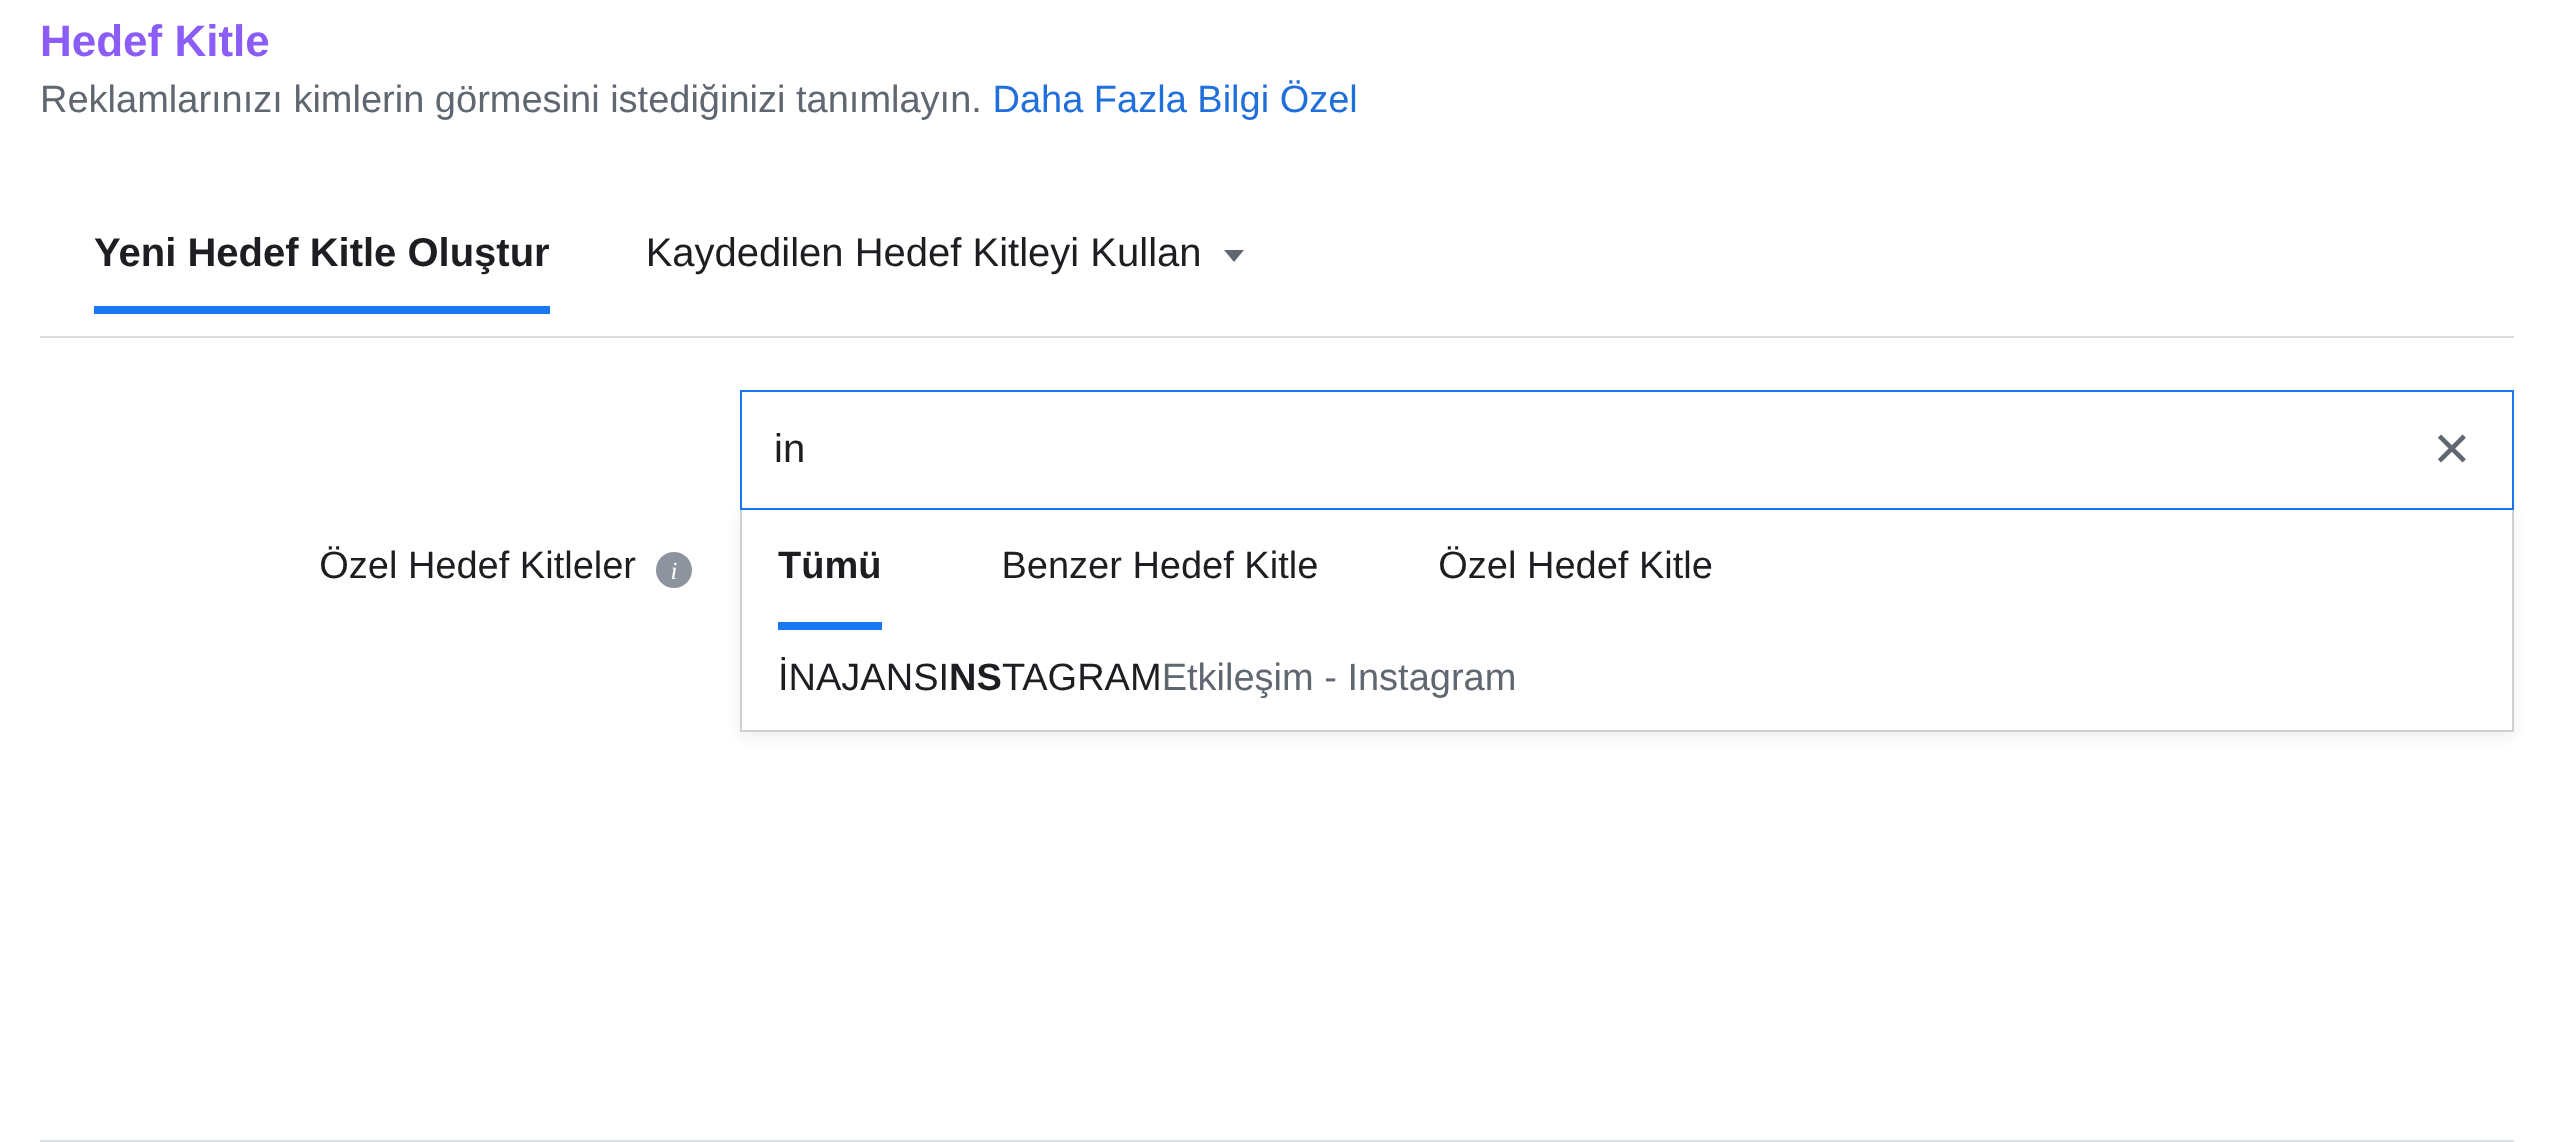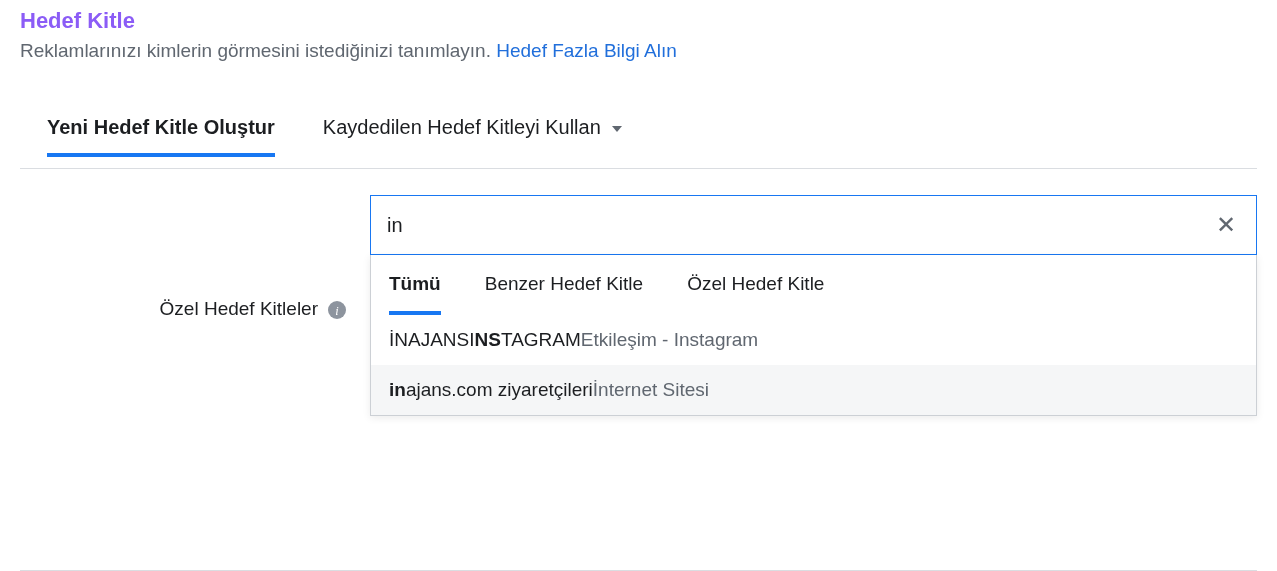--- a/index.html
+++ b/index.html
@@ -111,21 +111,21 @@
       padding: 0 4px;
     }
     .dropdown {
       border: 1px solid #ccd0d5;
       border-top: none;
       background: #fff;
       box-shadow: 0 2px 8px rgba(0,0,0,.08);
     }
     .dropdown-tabs {
       display: flex;
-      gap: 44px;
+      gap: 60px;
       padding: 18px 18px 0 18px;
     }
     .dropdown-tab {
       font-size: 19px;
       color: #1c1e21;
       padding-bottom: 16px;
       cursor: pointer;
     }
     .dropdown-tab.active {
       font-weight: bold;
@@ -152,21 +152,21 @@
       margin-top: 140px;
       border-top: 1px solid #dadde1;
       padding-top: 44px;
     }
   </style>
 </head>
 <body>
 
 <div class="header-title">Hedef Kitle</div>
 <div class="header-subtitle">
-  <span>Reklamlarınızı kimlerin görmesini istediğinizi tanımlayın. </span><a href="#">Hedef Fazla Bilgi Alın</a>
+  <span>Reklamlarınızı kimlerin görmesini istediğinizi tanımlayın. </span><a href="#">Daha Fazla Bilgi Özel</a>
 </div>
 
 <div class="tabs-container">
   <div class="tab active">Yeni Hedef Kitle Oluştur</div>
   <div class="tab">
     <span>Kaydedilen Hedef Kitleyi Kullan</span>
     <span class="caret"></span>
   </div>
 </div>
 
@@ -186,24 +186,20 @@
     <div class="dropdown">
       <div class="dropdown-tabs">
         <div class="dropdown-tab active">Tümü</div>
         <div class="dropdown-tab">Benzer Hedef Kitle</div>
         <div class="dropdown-tab">Özel Hedef Kitle</div>
       </div>
       <div class="dropdown-item">
         <span class="item-left"><span>İNAJANSI</span><b>NS</b><span>TAGRAM</span></span>
         <span class="item-right">Etkileşim - Instagram</span>
       </div>
-      <div class="dropdown-item hover">
-        <span class="item-left"><span></span><b>in</b><span>ajans.com ziyaretçileri</span></span>
-        <span class="item-right">İnternet Sitesi</span>
-      </div>
     </div>
   </div>
 </div>
 
 <div class="form-row locations-row" style="position:absolute; left:20px; right:20px; top:430px;">
   
   
 </div>
 
 </body></html>

